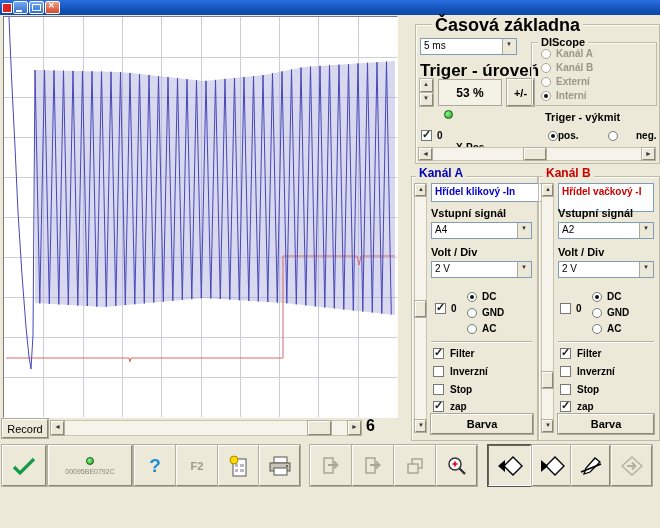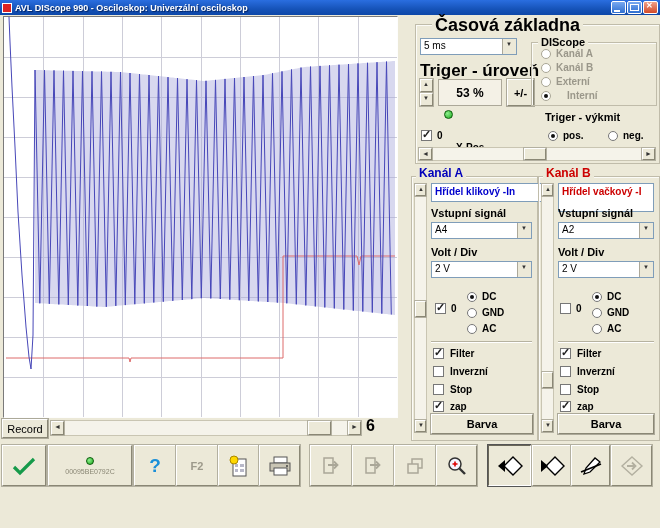--- a/index.html
+++ b/index.html
@@ -54,21 +54,20 @@
   .divline{height:1px;background:#b6b2a0;box-shadow:0 1px 0 #fff;}
   .devid{font-size:7px;color:#8a8775;margin-top:3px;}
   .qmark{color:#1a8fd8;font-size:19px;font-weight:bold;}
   .f2{color:#9d9a8b;font-size:11px;font-weight:bold;}
 </style>
 </head>
 <body>
 
 <div class="abs titlebar">
   <span class="appicon"></span>
-  <span class="ttl">AVL DIScope 990 - Osciloskop: Univerzální osciloskop</span>
   <span class="winbtn min"></span>
   <span class="winbtn max"></span>
   <span class="winbtn close"></span>
 </div>
 
 <div class="abs plot">
   <svg id="scope-svg" width="393" height="400">
       <line x1="39.5" y1="0" x2="39.5" y2="400" stroke="#cdcdd8" shape-rendering="crispEdges"></line>
       <line x1="79.5" y1="0" x2="79.5" y2="400" stroke="#cdcdd8" shape-rendering="crispEdges"></line>
       <line x1="118.5" y1="0" x2="118.5" y2="400" stroke="#cdcdd8" shape-rendering="crispEdges"></line>
@@ -115,37 +114,37 @@
   <span class="lbl dis">Kanál A</span>
 </div>
 <div class="abs dis" style="left:541px;top:62px;display:flex;align-items:center;gap:5px;">
   <span class="rb disb"></span>
   <span class="lbl dis">Kanál B</span>
 </div>
 <div class="abs dis" style="left:541px;top:76px;display:flex;align-items:center;gap:5px;">
   <span class="rb disb"></span>
   <span class="lbl dis">Externí</span>
 </div>
-<div class="abs dis" style="left:541px;top:90px;display:flex;align-items:center;gap:16px;">
+<div class="abs dis" style="left:541px;top:90px;display:flex;align-items:center;gap:5px;">
   <span class="rb disb on"></span>
   <span class="lbl dis">Interní</span>
 </div>
 
 <div class="abs lbl" style="left:545px;top:111px;font-size:11px;">Triger - výkmit</div>
 
 <div class="abs" style="left:421px;top:130px;display:flex;align-items:center;gap:5px;">
   <span class="cb on"></span>
   <span class="lbl">0</span>
 </div>
 <div class="abs lbl" style="left:456px;top:142px;">X-Pos.</div>
-<div class="abs" style="left:548px;top:130px;display:flex;align-items:flex-end;gap:5px;">
+<div class="abs" style="left:548px;top:130px;display:flex;align-items:flex-end;">
   <span class="rb on"></span>
   <span class="lbl">pos.</span>
 </div>
-<div class="abs" style="left:608px;top:130px;display:flex;align-items:center;gap:5px;">
+<div class="abs" style="left:608px;top:130px;display:flex;align-items:center;gap:18px;">
   <span class="rb"></span>
   <span class="lbl">neg.</span>
 </div>
 
 <div class="track" style="left:418px;top:147px;width:238px;height:14px;">
   <span class="sbtn ar-l" style="left:0;top:0;width:13px;height:12px;"></span>
   <span class="thumb" style="left:105px;top:0;width:22px;height:12px;"></span>
   <span class="sbtn ar-r" style="left:223px;top:0;width:13px;height:12px;"></span>
 </div>
 

